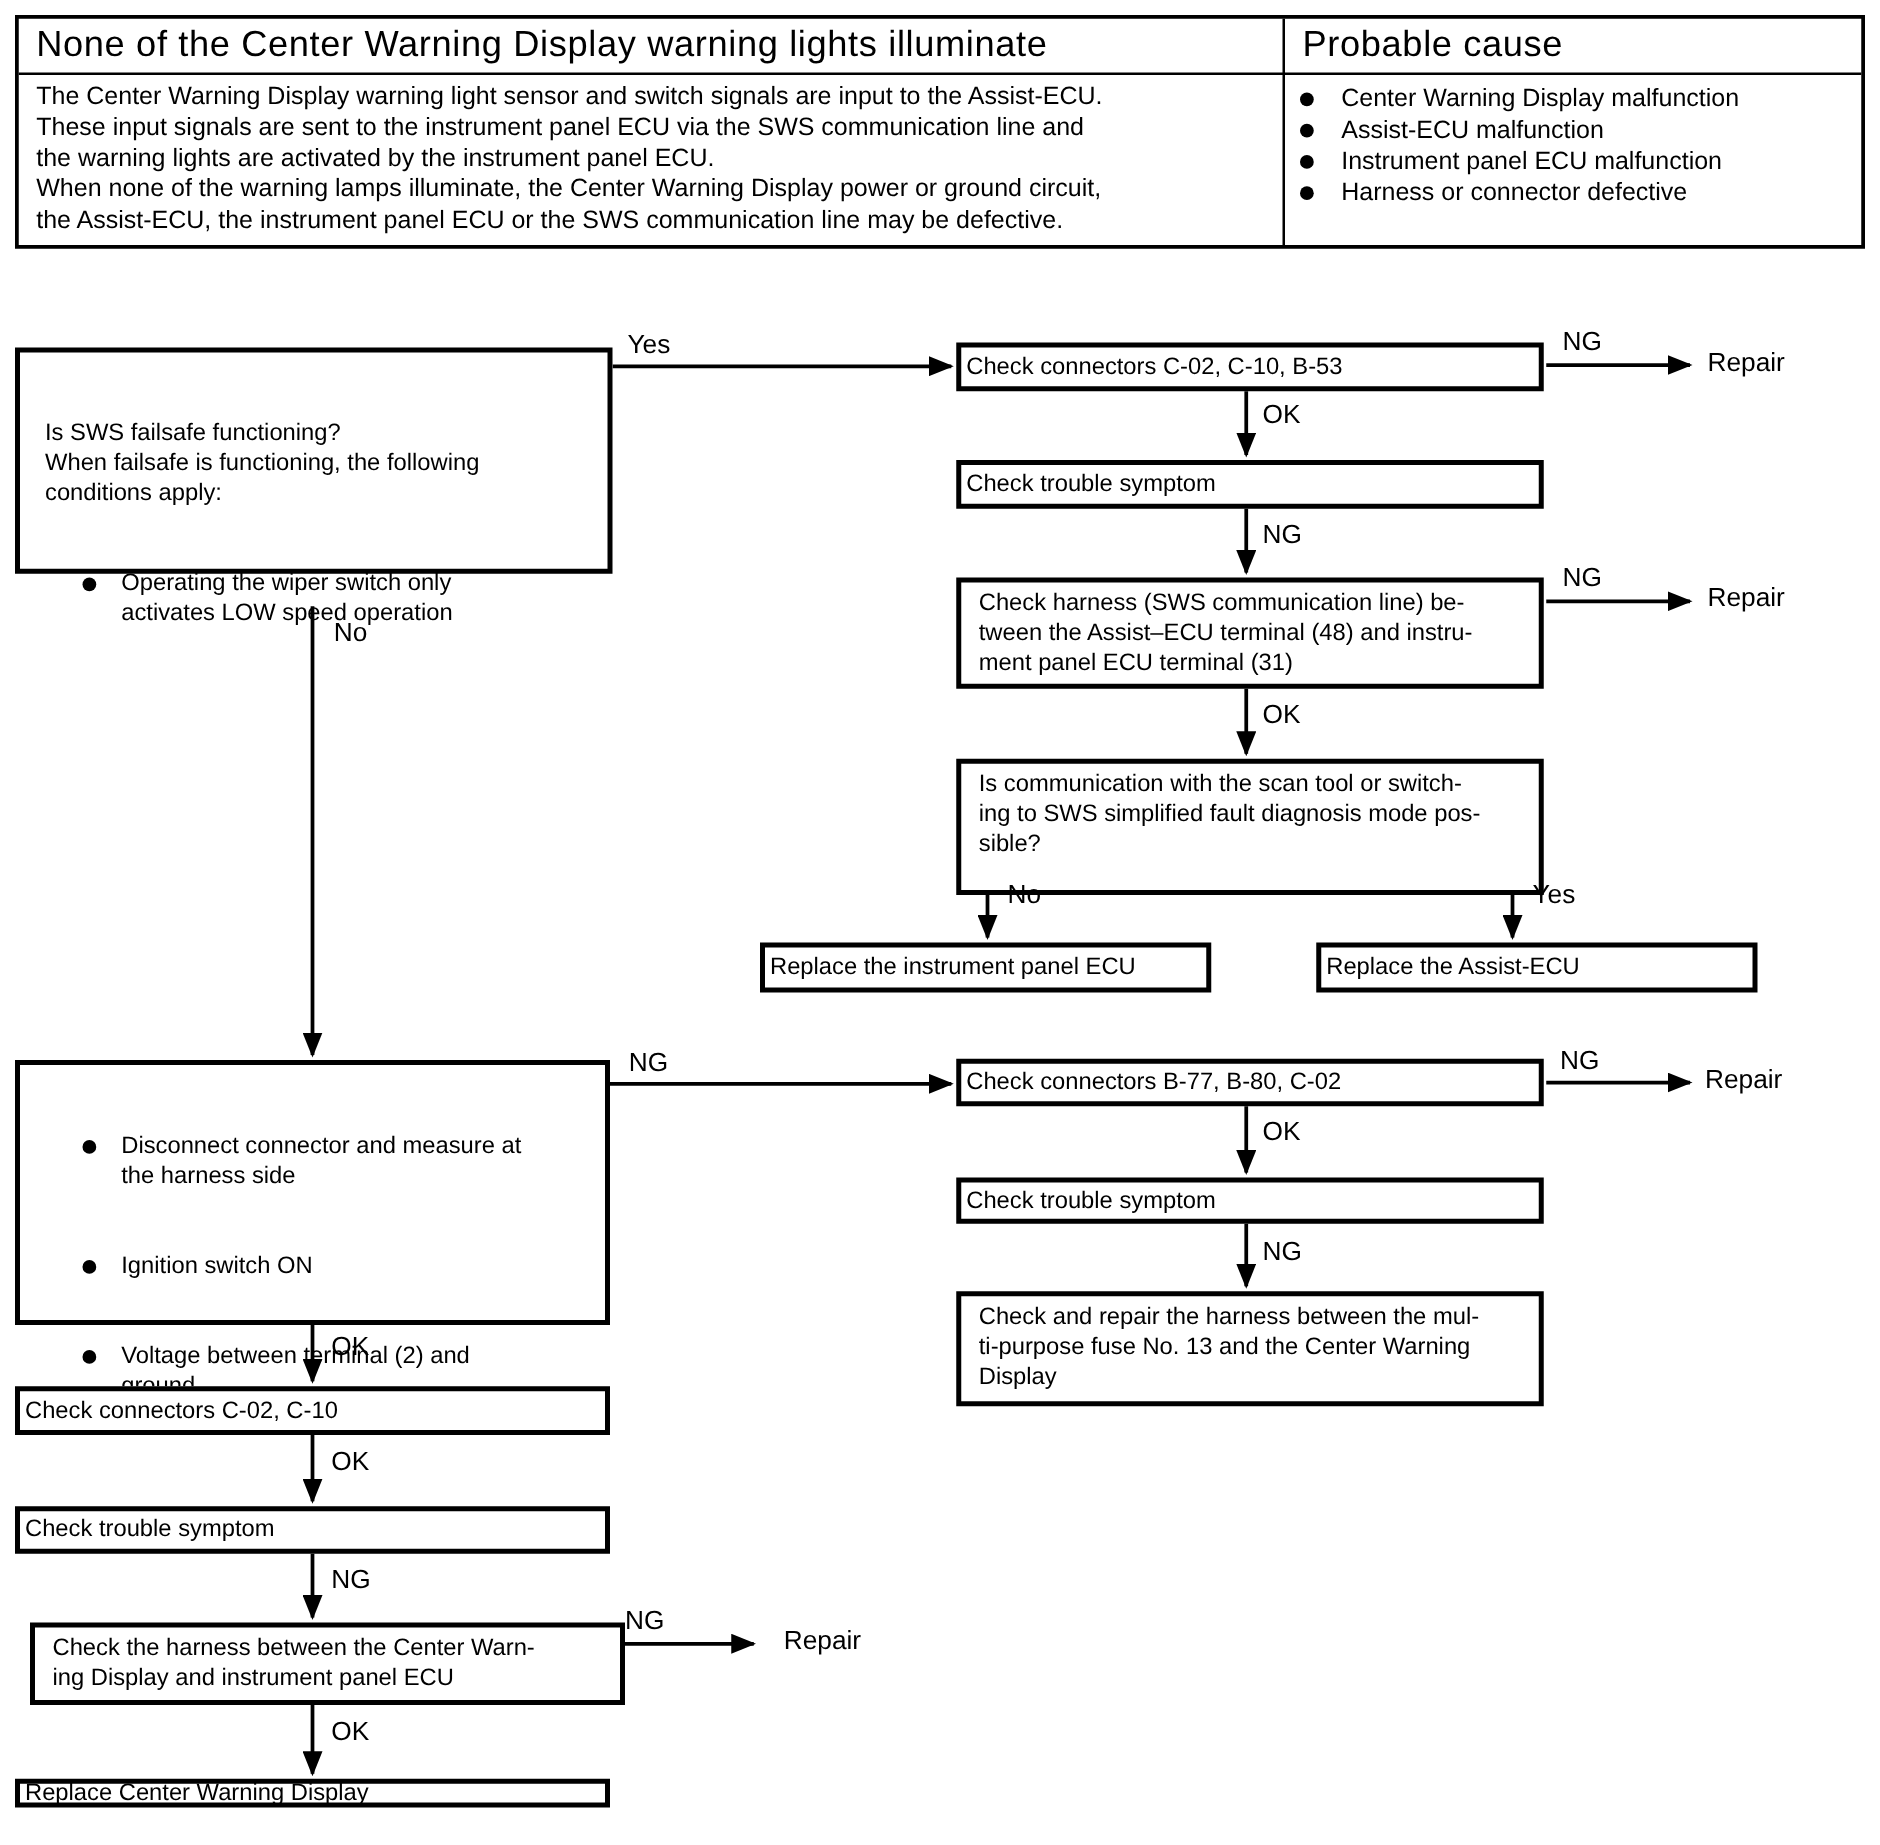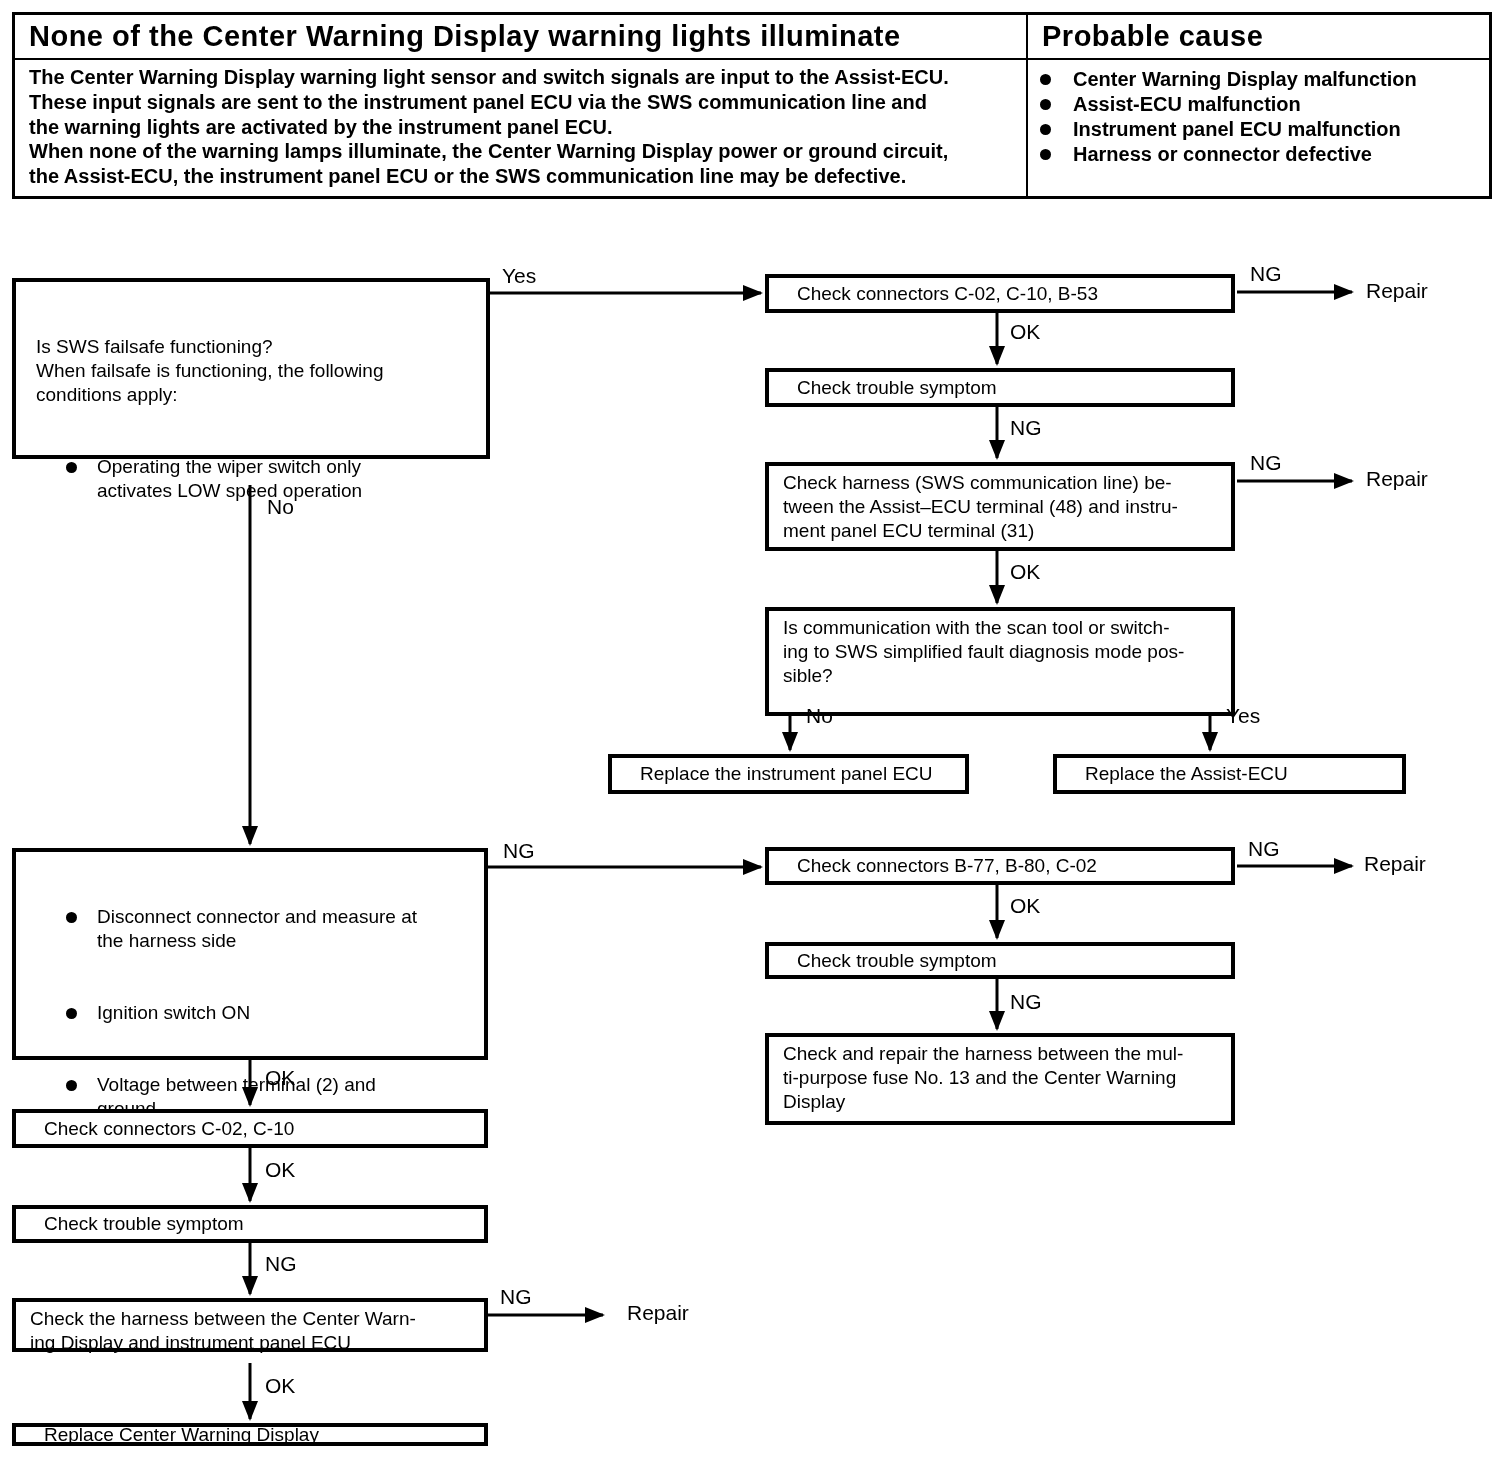--- a/index.html
+++ b/index.html
@@ -4,37 +4,37 @@
 <style>
   html,body{margin:0;padding:0;background:#fff;}
   #canvas{
     position:relative;width:1504px;height:1476px;background:#fff;
     font-family:"Liberation Sans","DejaVu Sans",sans-serif;color:#000;overflow:hidden;
   }
   
   #hdr{
     position:absolute;left:12px;top:12px;width:1480px;height:187px;
     border:3px solid #000;box-sizing:border-box;
-    display:grid;grid-template-columns:1013px 1fr;grid-template-rows:45px 1fr;font-weight:bold;
+    display:grid;grid-template-columns:1013px 1fr;grid-template-rows:45px 1fr;
   }
   .cell{box-sizing:border-box;}
   .title-l{border-right:2px solid #000;border-bottom:2px solid #000;
     display:flex;align-items:center;padding-left:14px;font-size:29px;letter-spacing:.5px;}
   .title-r{border-bottom:2px solid #000;display:flex;align-items:center;
     padding-left:14px;font-size:29px;letter-spacing:.5px;}
   .body-l{border-right:2px solid #000;padding:5px 10px 0 14px;font-size:20px;
     line-height:24.8px;white-space:pre-wrap;}
   .body-r{padding:7px 6px 0 6px;font-size:20px;}
   .pc-row{display:flex;line-height:25px;}
   .dot{flex:0 0 auto;width:11px;height:11px;border-radius:50%;background:#000;}
   .pc-row .dot{margin:7px 22px 0 6px;}
   
   .box{position:absolute;border:4px solid #000;box-sizing:border-box;background:#fff;
     font-size:19px;line-height:24px;}
-  .box.one{display:flex;align-items:center;padding:0 8px 0 28px;white-space:pre;}
+  .box.one{display:flex;align-items:center;padding:0 8px 0 4px;white-space:pre;}
   .box.multi{padding:5px 8px 0 14px;white-space:pre-wrap;}
   .box.wide-pad{padding-left:20px;}
   .btext{white-space:pre-wrap;}
   .brow{display:flex;margin-left:30px;}
   .brow .dot{margin:7px 20px 0 0;}
   
   .lbl{position:absolute;font-size:21px;white-space:pre;}
   
   #edges{position:absolute;left:0;top:0;pointer-events:none;}
   #edges line{stroke:#000;stroke-width:3;}
@@ -148,21 +148,21 @@
   <div class="box one" style="left:765px;top:942px;width:470px;height:37px;">Check trouble symptom</div>
 
   <div class="box multi" style="left:765px;top:1033px;width:470px;height:92px;">Check and repair the harness between the mul-
 ti-purpose fuse No. 13 and the Center Warning
 Display</div>
 
   <div class="box one" style="left:12px;top:1109px;width:476px;height:39px;">Check connectors C-02, C-10</div>
 
   <div class="box one" style="left:12px;top:1205px;width:476px;height:38px;">Check trouble symptom</div>
 
-  <div class="box multi" style="left:12px;top:1298px;width:476px;height:54px;">Check the harness between the Center Warn-
+  <div class="box multi" style="left:24px;top:1298px;width:476px;height:66px;">Check the harness between the Center Warn-
 ing Display and instrument panel ECU</div>
 
   <div class="box one" style="left:12px;top:1423px;width:476px;height:23px;">Replace Center Warning Display</div>
 
   <div class="lbl" style="left:502px;top:264px;">Yes</div>
   <div class="lbl" style="left:1250px;top:262px;">NG</div>
   <div class="lbl" style="left:1366px;top:279px;">Repair</div>
   <div class="lbl" style="left:1010px;top:320px;">OK</div>
   <div class="lbl" style="left:1010px;top:416px;">NG</div>
   <div class="lbl" style="left:1250px;top:451px;">NG</div>

